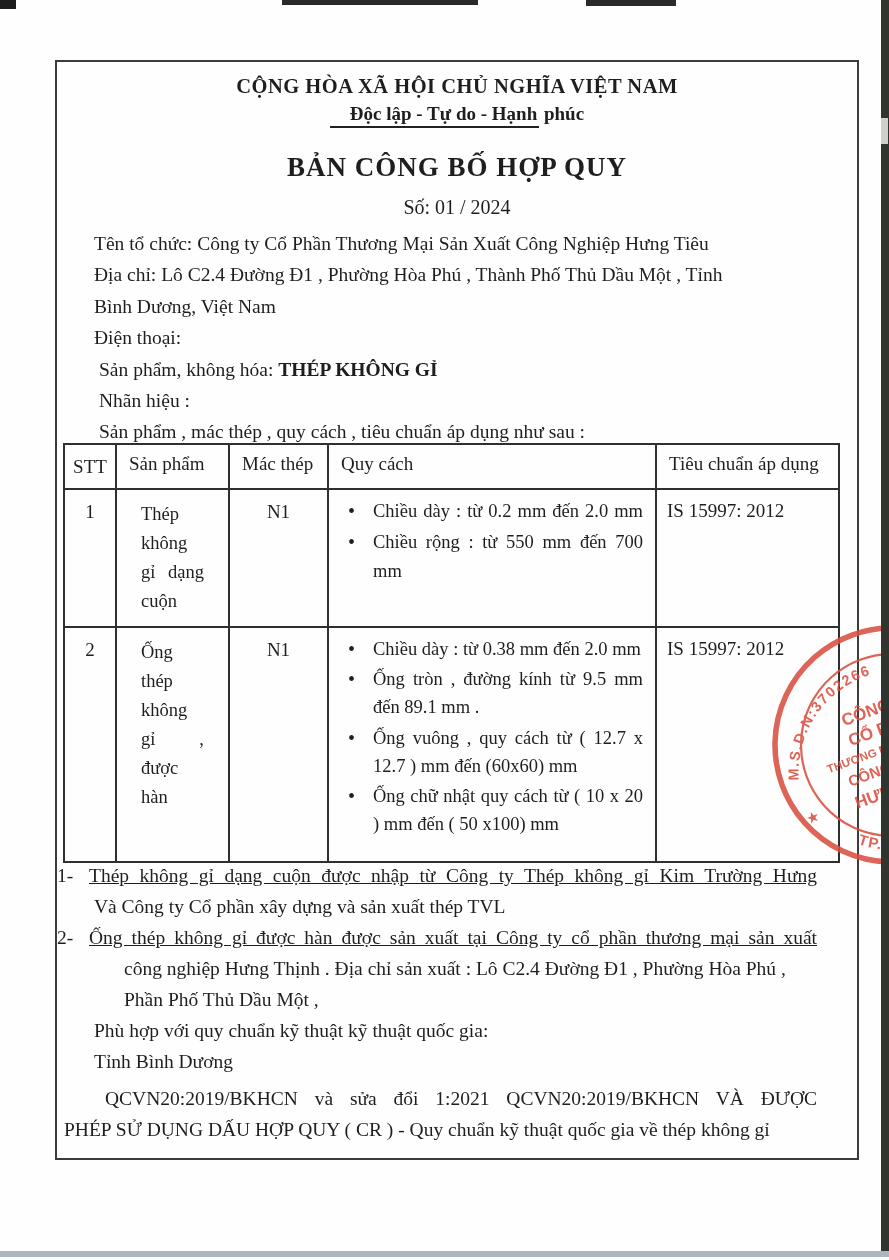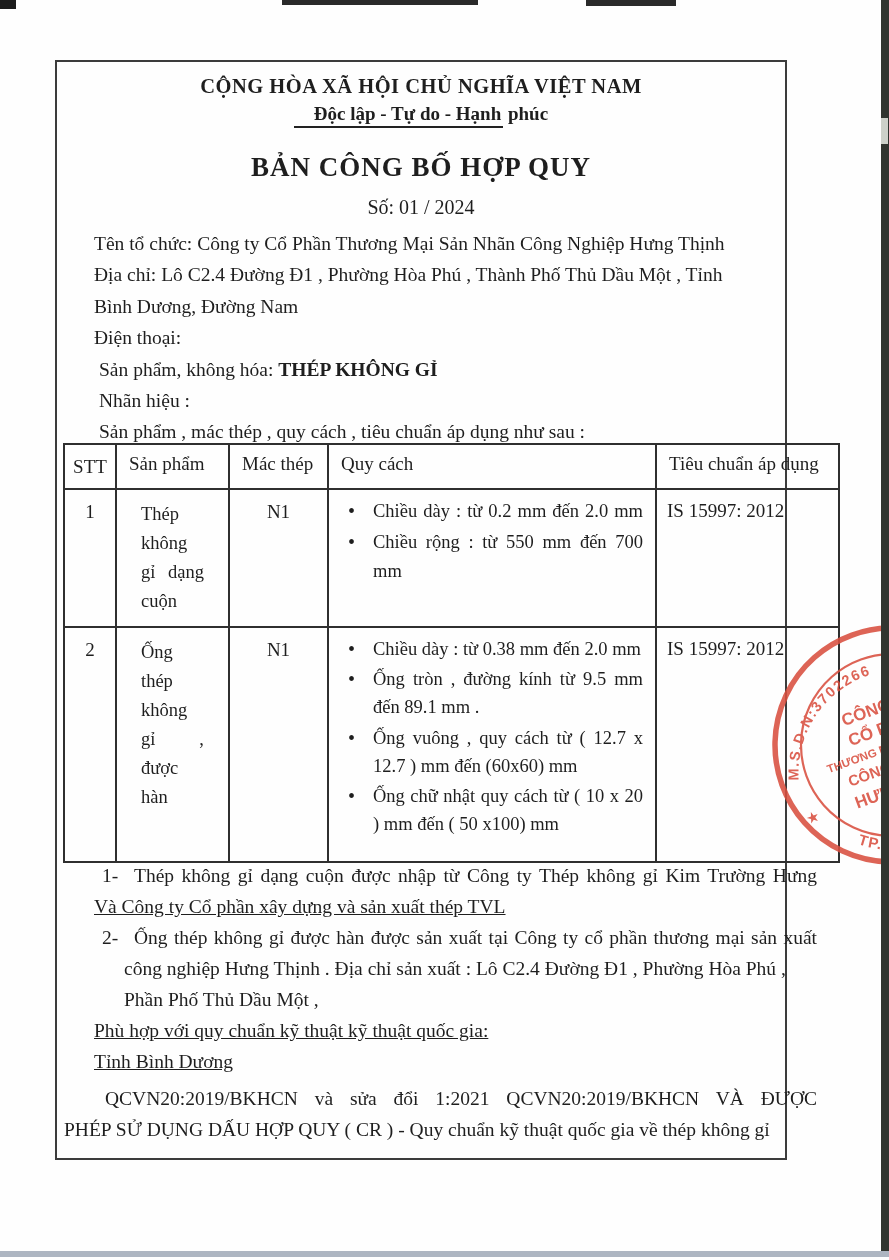--- a/index.html
+++ b/index.html
@@ -10,21 +10,21 @@
   }
   
   .edge-right{position:absolute;right:0;top:0;width:8px;height:1252px;background:#31352f;z-index:50;}
   .edge-right-notch{position:absolute;right:1px;top:118px;width:7px;height:26px;background:#cdd1c9;z-index:51;}
   .edge-bottom{position:absolute;left:0;top:1251px;width:889px;height:6px;background:#adb5c1;z-index:50;}
   .edge-top-a{position:absolute;left:0;top:0;width:16px;height:9px;background:#1c1c1c;z-index:50;}
   .edge-top-b{position:absolute;left:282px;top:0;width:196px;height:5px;background:#2a2a2a;z-index:50;}
   .edge-top-c{position:absolute;left:586px;top:0;width:90px;height:6px;background:#2a2a2a;z-index:50;}
 
   .frame{
-    position:absolute;left:55px;top:60px;width:732px;height:1100px;
+    position:absolute;left:55px;top:60px;width:804px;height:1100px;
     border:2px solid #3c3c3c;box-sizing:border-box;
   }
 
   .center{text-align:center;}
   .hdr{position:absolute;left:0;width:100%;}
   .nat-title{top:13px;font-size:20.5px;font-weight:bold;letter-spacing:.5px;}
   .motto{top:41px;font-size:19px;font-weight:bold;}
   .motto .ul{display:inline-block;padding:0 2px 1px 20px;border-bottom:2.5px solid #222;}
   .doc-title{top:90px;font-size:27px;font-weight:bold;letter-spacing:1px;}
   .doc-no{top:134px;font-size:20px;}
@@ -56,22 +56,22 @@
   .spec{
     position:relative;padding-left:30px;margin:0 0 2px 0;
     font-size:18.5px;line-height:29px;text-align:justify;
   }
   .r2 .spec{line-height:28.2px;}
   .spec::before{content:"\2022";position:absolute;left:5px;font-size:20px;}
   .jl{text-align:justify;text-align-last:justify;}
 
   .notes{position:absolute;left:0;top:798px;width:760px;font-size:19.5px;line-height:31px;}
   .nmark{display:inline-block;min-width:32px;}
-  .nl-a{padding-left:45px;}
-  .nl-b{margin-left:37px;text-decoration:underline;}
+  .nl-a{text-decoration:underline;}
+  .nl-b{margin-left:37px;}
   .nl-c{margin-left:67px;}
   .nl-q1{margin-left:48px;margin-top:6px;}
   .nl-q2{margin-left:7px;margin-right:-22px;}
 
   .stamp{position:absolute;left:770px;top:622px;z-index:10;opacity:.88;}
   .stamp text{font-family:"Liberation Sans","DejaVu Sans",sans-serif;font-weight:bold;}
 </style>
 </head>
 <body>
 
@@ -113,23 +113,23 @@
 
     <div class="hdr motto center">
       <span class="ul">Độc lập - Tự do - Hạnh</span><span> phúc</span>
     </div>
 
     <div class="hdr doc-title center">BẢN CÔNG BỐ HỢP QUY</div>
 
     <div class="hdr doc-no center">Số: 01 / 2024</div>
 
     <div class="info">
-      <div class="ln ind1">Tên tổ chức: Công ty Cổ Phần Thương Mại Sản Nhãn Công Nghiệp Hưng Thịnh</div>
+      <div class="ln ind1">Tên tổ chức: Công ty Cổ Phần Thương Mại Sản Xuất Công Nghiệp Hưng Tiêu</div>
       <div class="ln ind1">Địa chỉ: Lô C2.4 Đường Đ1 , Phường Hòa Phú , Thành Phố Thủ Dầu Một , Tỉnh</div>
-      <div class="ln ind1">Bình Dương, Đường Nam</div>
+      <div class="ln ind1">Bình Dương, Việt Nam</div>
       <div class="ln ind1">Điện thoại:</div>
       <div class="ln ind2"><span>Sản phẩm, không hóa: </span><span class="bold">THÉP KHÔNG GỈ</span></div>
       <div class="ln ind2">Nhãn hiệu :</div>
       <div class="ln ind2">Sản phẩm , mác thép , quy cách , tiêu chuẩn áp dụng như sau :</div>
     </div>
 
     <table class="grid">
       <colgroup>
         <col style="width:52px">
           <col style="width:113px">

